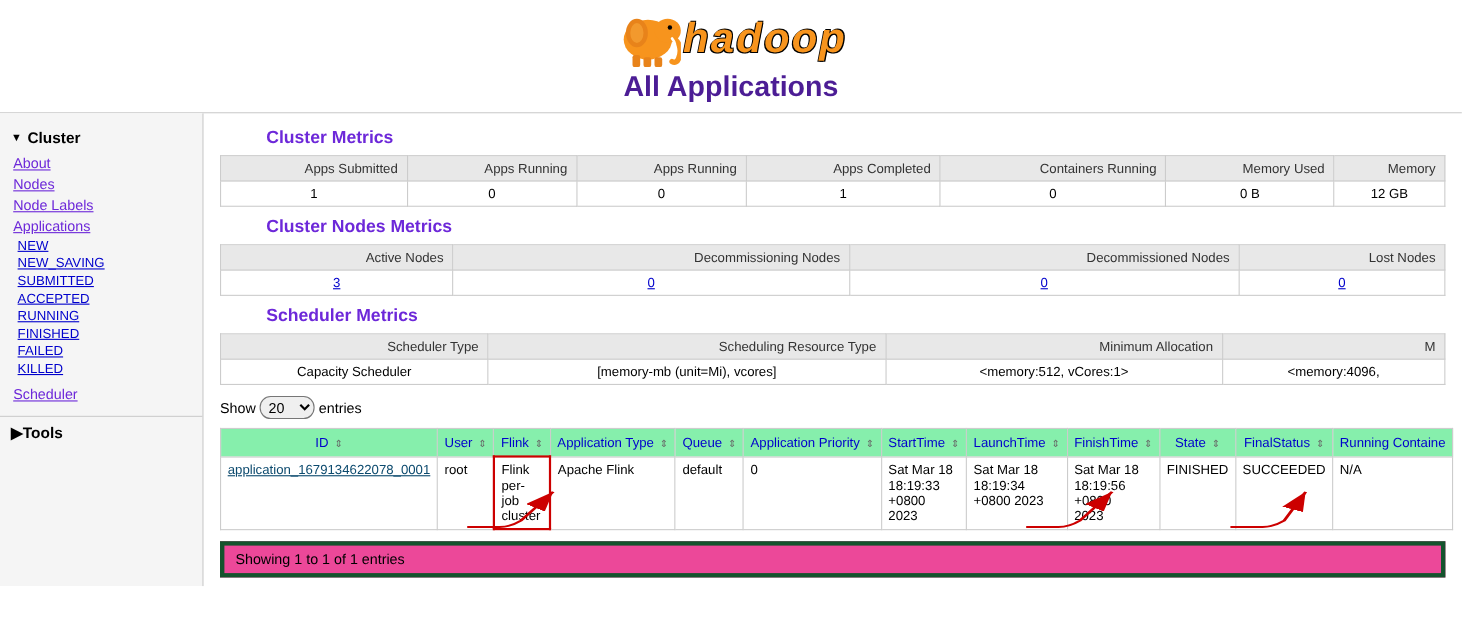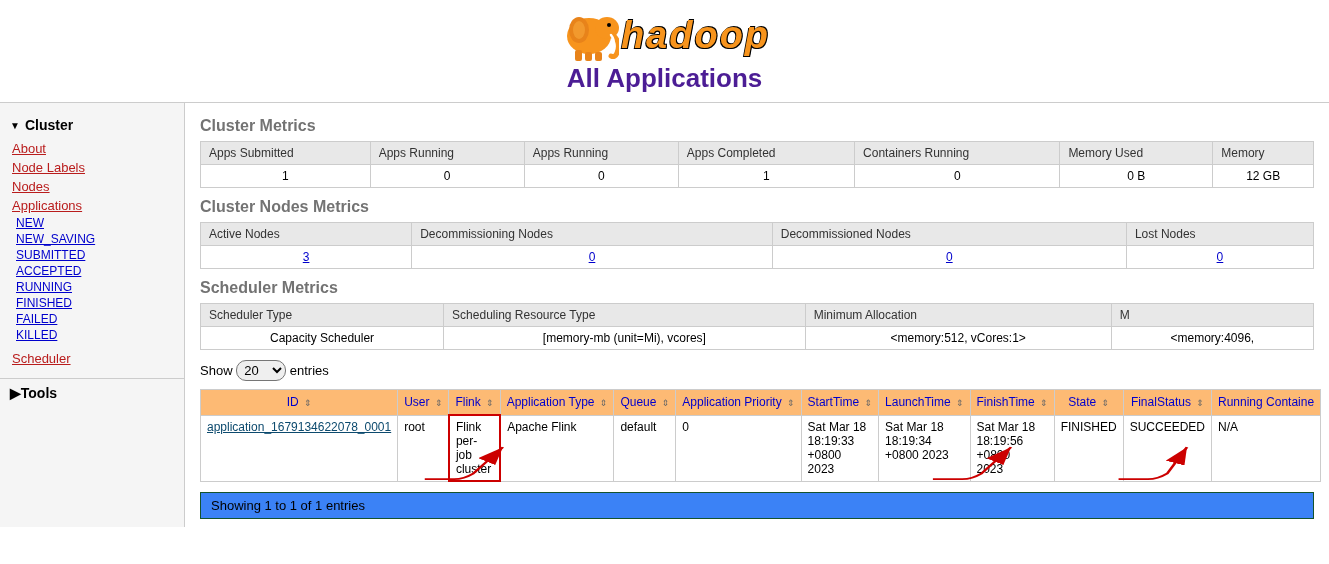--- a/index.html
+++ b/index.html
@@ -10,53 +10,53 @@
     .page-title { font-size: 26px; font-weight: bold; color: #4c1d95; }
 
     
     .main-layout { display: flex; }
 
     
     .sidebar { width: 185px; min-width: 185px; border-right: 1px solid #ccc; padding: 8px 0; background: #f5f5f5; }
     .sidebar-cluster-header { display: flex; align-items: center; font-weight: bold; font-size: 14px; padding: 6px 10px; cursor: pointer; color: #000; }
     .sidebar-cluster-header .arrow { margin-right: 5px; font-size: 10px; }
     .sidebar-nav { padding-left: 12px; }
-    .sidebar-nav a { display: block; color: #b91c1c; text-decoration: underline; font-size: 13px; padding: 2px 0; }
+    .sidebar-nav a { display: block; color: #6d28d9; text-decoration: underline; font-size: 13px; padding: 2px 0; }
     .sidebar-sub-nav { padding-left: 16px; }
     .sidebar-sub-nav a { display: block; color: #0000cc; text-decoration: underline; font-size: 12px; padding: 1px 0; }
     .sidebar-tools-header { display: flex; align-items: center; font-weight: bold; font-size: 14px; padding: 6px 10px; cursor: pointer; margin-top: 10px; border-top: 1px solid #ccc; }
 
     
     .content { flex: 1; padding: 8px 15px; overflow-x: auto; }
 
-    .section-title { font-size: 16px; font-weight: bold; color: #737373; margin-bottom: 6px; margin-top: 6px; }
+    .section-title { font-size: 16px; font-weight: bold; color: #6d28d9; margin-bottom: 6px; margin-top: 6px; margin-left: 42px; }
 
     
     .metrics-table { width: 100%; border-collapse: collapse; margin-bottom: 10px; font-size: 12px; }
-    .metrics-table th { background: #e8e8e8; border: 1px solid #ccc; padding: 4px 8px; text-align: left; color: #333; font-weight: normal; }
+    .metrics-table th { background: #e8e8e8; border: 1px solid #ccc; padding: 4px 8px; text-align: right; color: #333; font-weight: normal; }
     .metrics-table td { border: 1px solid #ccc; padding: 4px 8px; text-align: center; }
     .metrics-table td a { color: #0000cc; text-decoration: underline; }
 
     
     .show-entries { margin: 8px 0; font-size: 13px; }
     .show-entries select { font-size: 13px; padding: 1px 3px; border-radius: 10px; }
 
     
     .apps-table { width: 100%; border-collapse: collapse; font-size: 12px; margin-bottom: 10px; }
-    .apps-table th { background: #fdba74; border: 1px solid #ccc; padding: 5px 6px; text-align: center; color: #0000cc; font-weight: normal; cursor: pointer; white-space: nowrap; }
+    .apps-table th { background: #86efac; border: 1px solid #ccc; padding: 5px 6px; text-align: center; color: #0000cc; font-weight: normal; cursor: pointer; white-space: nowrap; }
     .apps-table th .sort-arrows { font-size: 9px; display: inline-block; vertical-align: middle; margin-left: 2px; color: #666; }
     .apps-table td { border: 1px solid #ccc; padding: 4px 6px; vertical-align: top; }
     .apps-table td a { color: #0c4a6e; text-decoration: underline; }
     .apps-table tr:nth-child(even) { background: #f9f9f9; }
 
     
     .highlighted-cell { border: 2px solid #cc0000 !important; }
 
     
-    .showing-entries { background: #3b82f6; border: 1px solid #14532d; padding: 5px 10px; font-size: 13px; margin-top: 4px; }
+    .showing-entries { background: #ec4899; border: 4px solid #14532d; padding: 5px 10px; font-size: 13px; margin-top: 4px; }
 
     
     .table-wrapper { position: relative; }
 
     .hadoop-logo-svg { display: flex; align-items: center; gap: 2px; }
     .elephant-icon { width: 60px; height: 55px; }
 
     
     .hadoop-word { 
       font-size: 38px; 
@@ -101,22 +101,22 @@
 
 <div class="main-layout">
 
   <div class="sidebar">
     <div class="sidebar-cluster-header">
       <span class="arrow">▼</span>
       <span>Cluster</span>
     </div>
     <div class="sidebar-nav">
       <a href="#">About</a>
+      <a href="#">Nodes</a>
       <a href="#">Node Labels</a>
-      <a href="#">Nodes</a>
       <a href="#">Applications</a>
     </div>
     <div class="sidebar-sub-nav">
       <a href="#">NEW</a>
       <a href="#">NEW_SAVING</a>
       <a href="#">SUBMITTED</a>
       <a href="#">ACCEPTED</a>
       <a href="#">RUNNING</a>
       <a href="#">FINISHED</a>
       <a href="#">FAILED</a>

